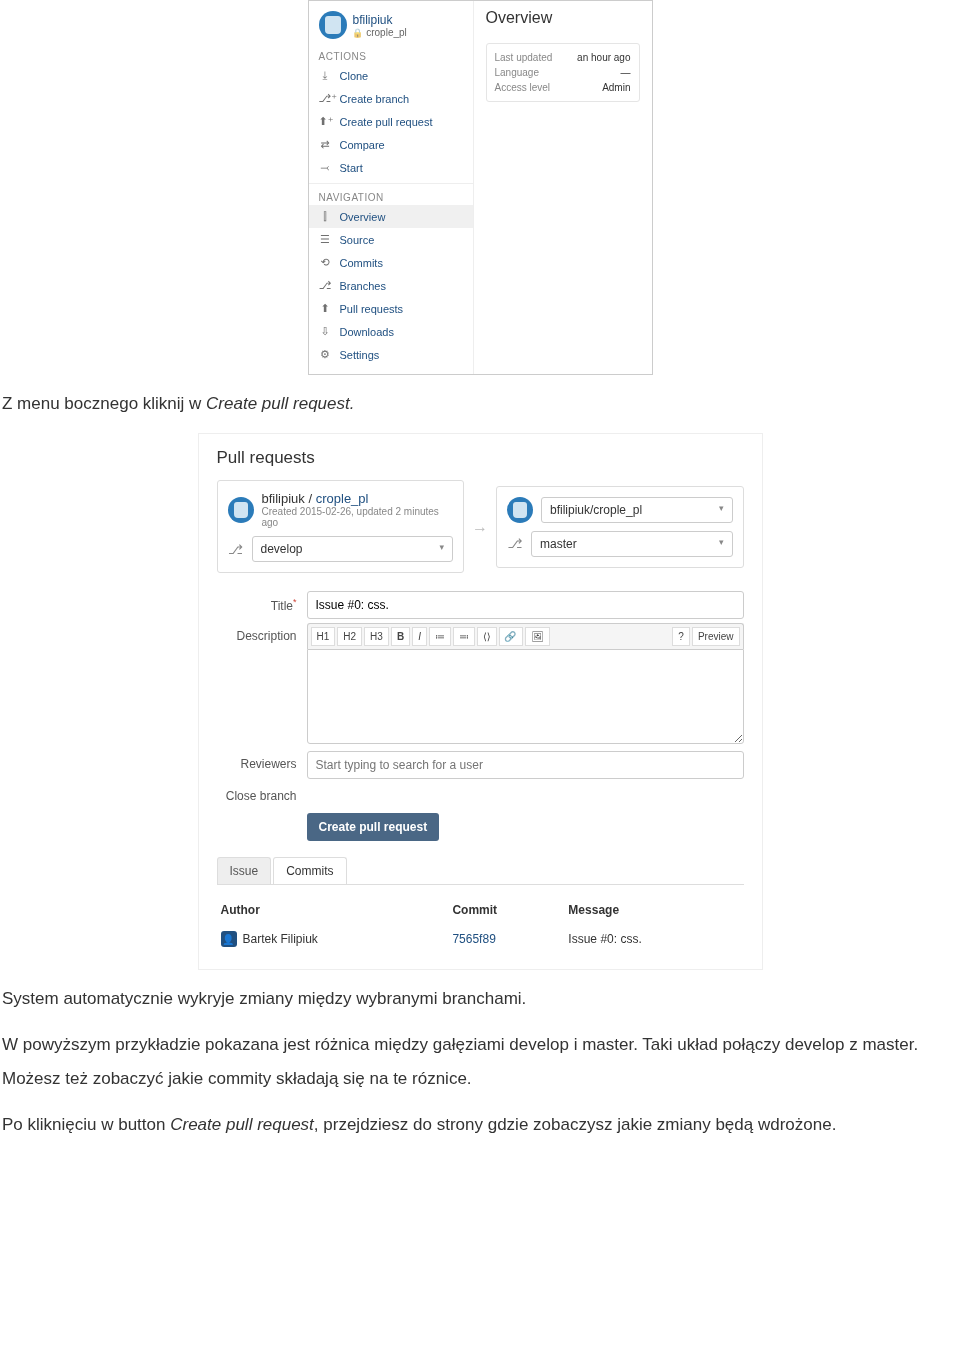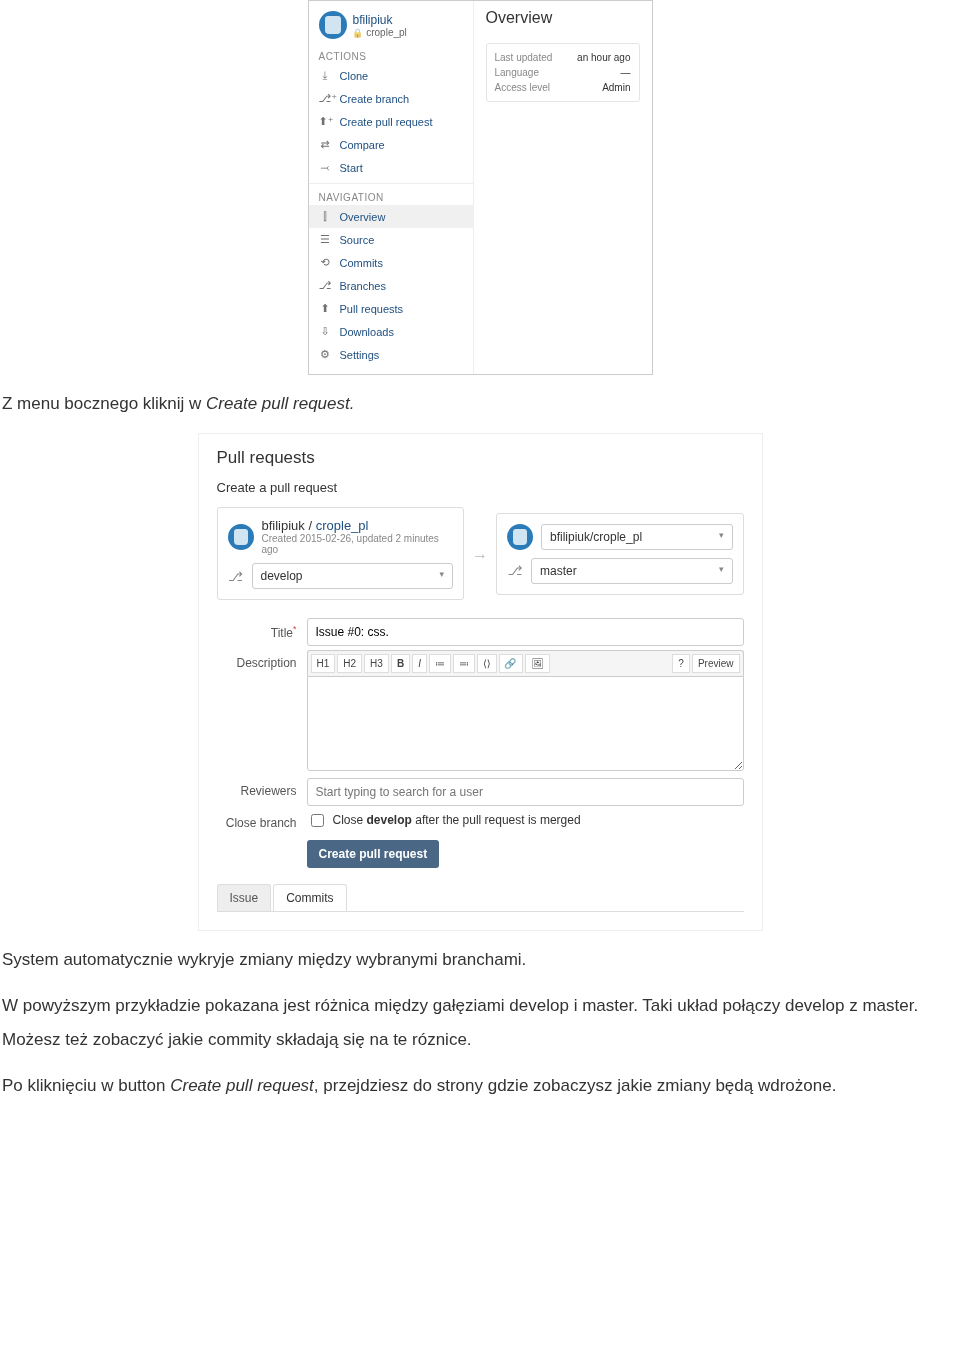--- a/index.html
+++ b/index.html
@@ -325,21 +325,20 @@
   </div>
 </div>
 
 <p class="doc-text">
   <span>Z menu bocznego kliknij w </span><em>Create pull request.</em>
 </p>
 
 <div class="s2-wrap">
   <div class="s2">
     <div class="s2-h1">Pull requests</div>
-    <div class="s2-h2">Create a pull request</div>
 
     <div class="s2-compare">
       <div class="s2-repo-box">
         <div class="s2-repo-head">
           <div class="s2-avatar-sm">
               <div class="avatar-inner"></div>
             </div>
           <div class="s2-repo-meta">
             <div class="path"><span>bfilipiuk</span> / <a>crople_pl</a></div>
             <div class="sub">Created 2015-02-26, updated 2 minutes ago</div>
@@ -401,40 +400,55 @@
       </div>
     </div>
 
     <div class="s2-form-row">
       <div class="s2-label">Reviewers</div>
       <div class="s2-field"><input class="s2-input" placeholder="Start typing to search for a user" style=""></div>
     </div>
 
     <div class="s2-form-row">
       <div class="s2-label">Close branch</div>
-      <div class="s2-field s2-checkbox-row">
-        <input type="checkbox" style="">
-        <span>
-          <span>Close </span><b>develop</b><span> after the pull request is merged</span>
-        </span>
-      </div>
     </div>
 
     <div class="s2-form-row">
       <div class="s2-label"></div>
       <div class="s2-field">
         <button class="s2-btn-primary">Create pull request</button>
       </div>
     </div>
 
     <div class="s2-tabs" id="s2-tabs">
         <div class="s2-tab inactive">Issue</div>
         <div class="s2-tab active">Commits</div>
       </div>
 
+    <table class="s2-table">
+      <thead>
+          <tr id="s2-thead">
+            <th>Author</th>
+            <th>Commit</th>
+            <th>Message</th>
+          </tr>
+        </thead>
+      <tbody id="s2-tbody">
+          <tr>
+            <td>
+              <div class="s2-author">
+                <span class="s2-author-badge">👤</span>
+                <span>Bartek Filipiuk</span>
+              </div>
+            </td>
+            <td><span class="commit-hash">7565f89</span></td>
+            <td>Issue #0: css.</td>
+          </tr>
+        </tbody>
+    </table>
   </div>
 </div>
 
 <p class="doc-text">System automatycznie wykryje zmiany między wybranymi branchami.</p>
 <p class="doc-text">W powyższym przykładzie pokazana jest różnica między gałęziami develop i master. Taki układ połączy develop z master. Możesz też zobaczyć jakie commity składają się na te róznice.</p>
 <p class="doc-text">
   <span>Po kliknięciu w button </span><em>Create pull request</em><span>, przejdziesz do strony gdzie zobaczysz jakie zmiany będą wdrożone.</span>
 </p>
 
 </body></html>

